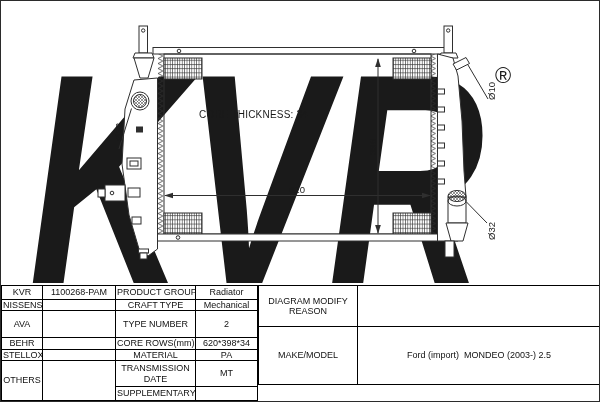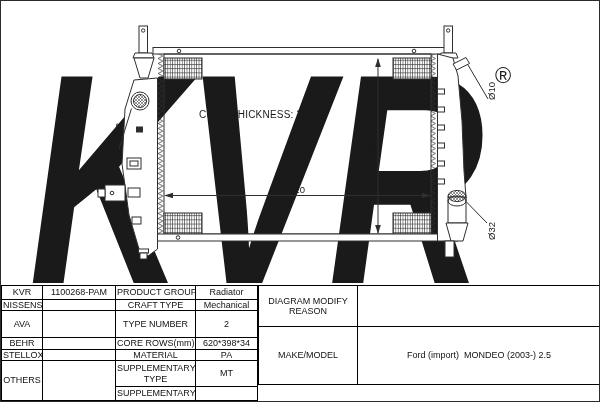--- a/index.html
+++ b/index.html
@@ -162,21 +162,21 @@
       </tr>
       <tr style="height:11px">
         <td>STELLOX</td>
         <td></td>
         <td>MATERIAL</td>
         <td>PA</td>
       </tr>
       <tr style="height:26px">
         <td rowspan="2">OTHERS</td>
         <td rowspan="2"></td>
-        <td class="wrap">SUPPLEMENTARY TYPE</td>
+        <td class="wrap">TRANSMISSION DATE</td>
         <td>MT</td>
       </tr>
       <tr style="height:14px">
         <td>SUPPLEMENTARY</td>
         <td></td>
       </tr>
     </tbody>
       </table>
 
     <table style="width:342px">

